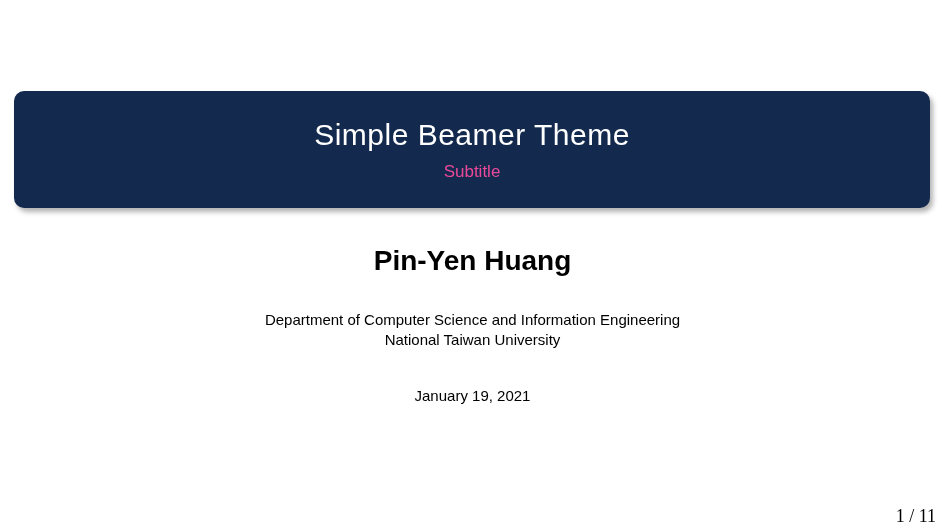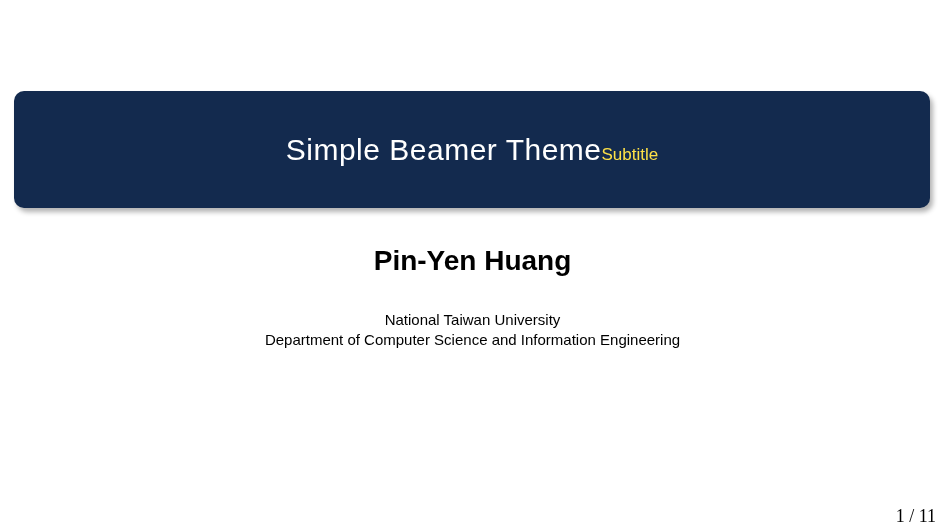--- a/index.html
+++ b/index.html
@@ -18,34 +18,35 @@
   .title-banner {
     position: absolute;
     left: 14px;
     top: 91px;
     width: 916px;
     height: 117px;
     border-radius: 10px;
     background: #132a4e;
     box-shadow: 3px 4px 5px rgba(0, 0, 0, 0.30);
     display: flex;
+    flex-direction: column;
     align-items: center;
     justify-content: center;
     box-sizing: border-box;
   }
   .slide-title {
     color: #ffffff;
     font-size: 30px;
     font-weight: 400;
     letter-spacing: 0.5px;
     line-height: 1.1;
     text-align: center;
   }
   .slide-subtitle {
-    color: #fde047;
+    color: #ec4899;
     font-size: 17px;
     font-weight: 400;
     margin-top: 11px;
     text-align: left;
   }
   .author-name {
     position: absolute;
     top: 245px;
     left: 0;
     width: 100%;
@@ -90,20 +91,21 @@
 <div class="slide">
 
   <div class="title-banner">
     <div class="slide-title">Simple Beamer Theme</div>
     <div class="slide-subtitle">Subtitle</div>
   </div>
 
   <div class="author-name">Pin-Yen Huang</div>
 
   <div class="institute">
+    <div>Department of Computer Science and Information Engineering</div>
     <div>National Taiwan University</div>
-    <div>Department of Computer Science and Information Engineering</div>
   </div>
 
+  <div class="slide-date">January 19, 2021</div>
 
   <div class="page-number">1 / 11</div>
 
 </div>
 
 </body></html>

